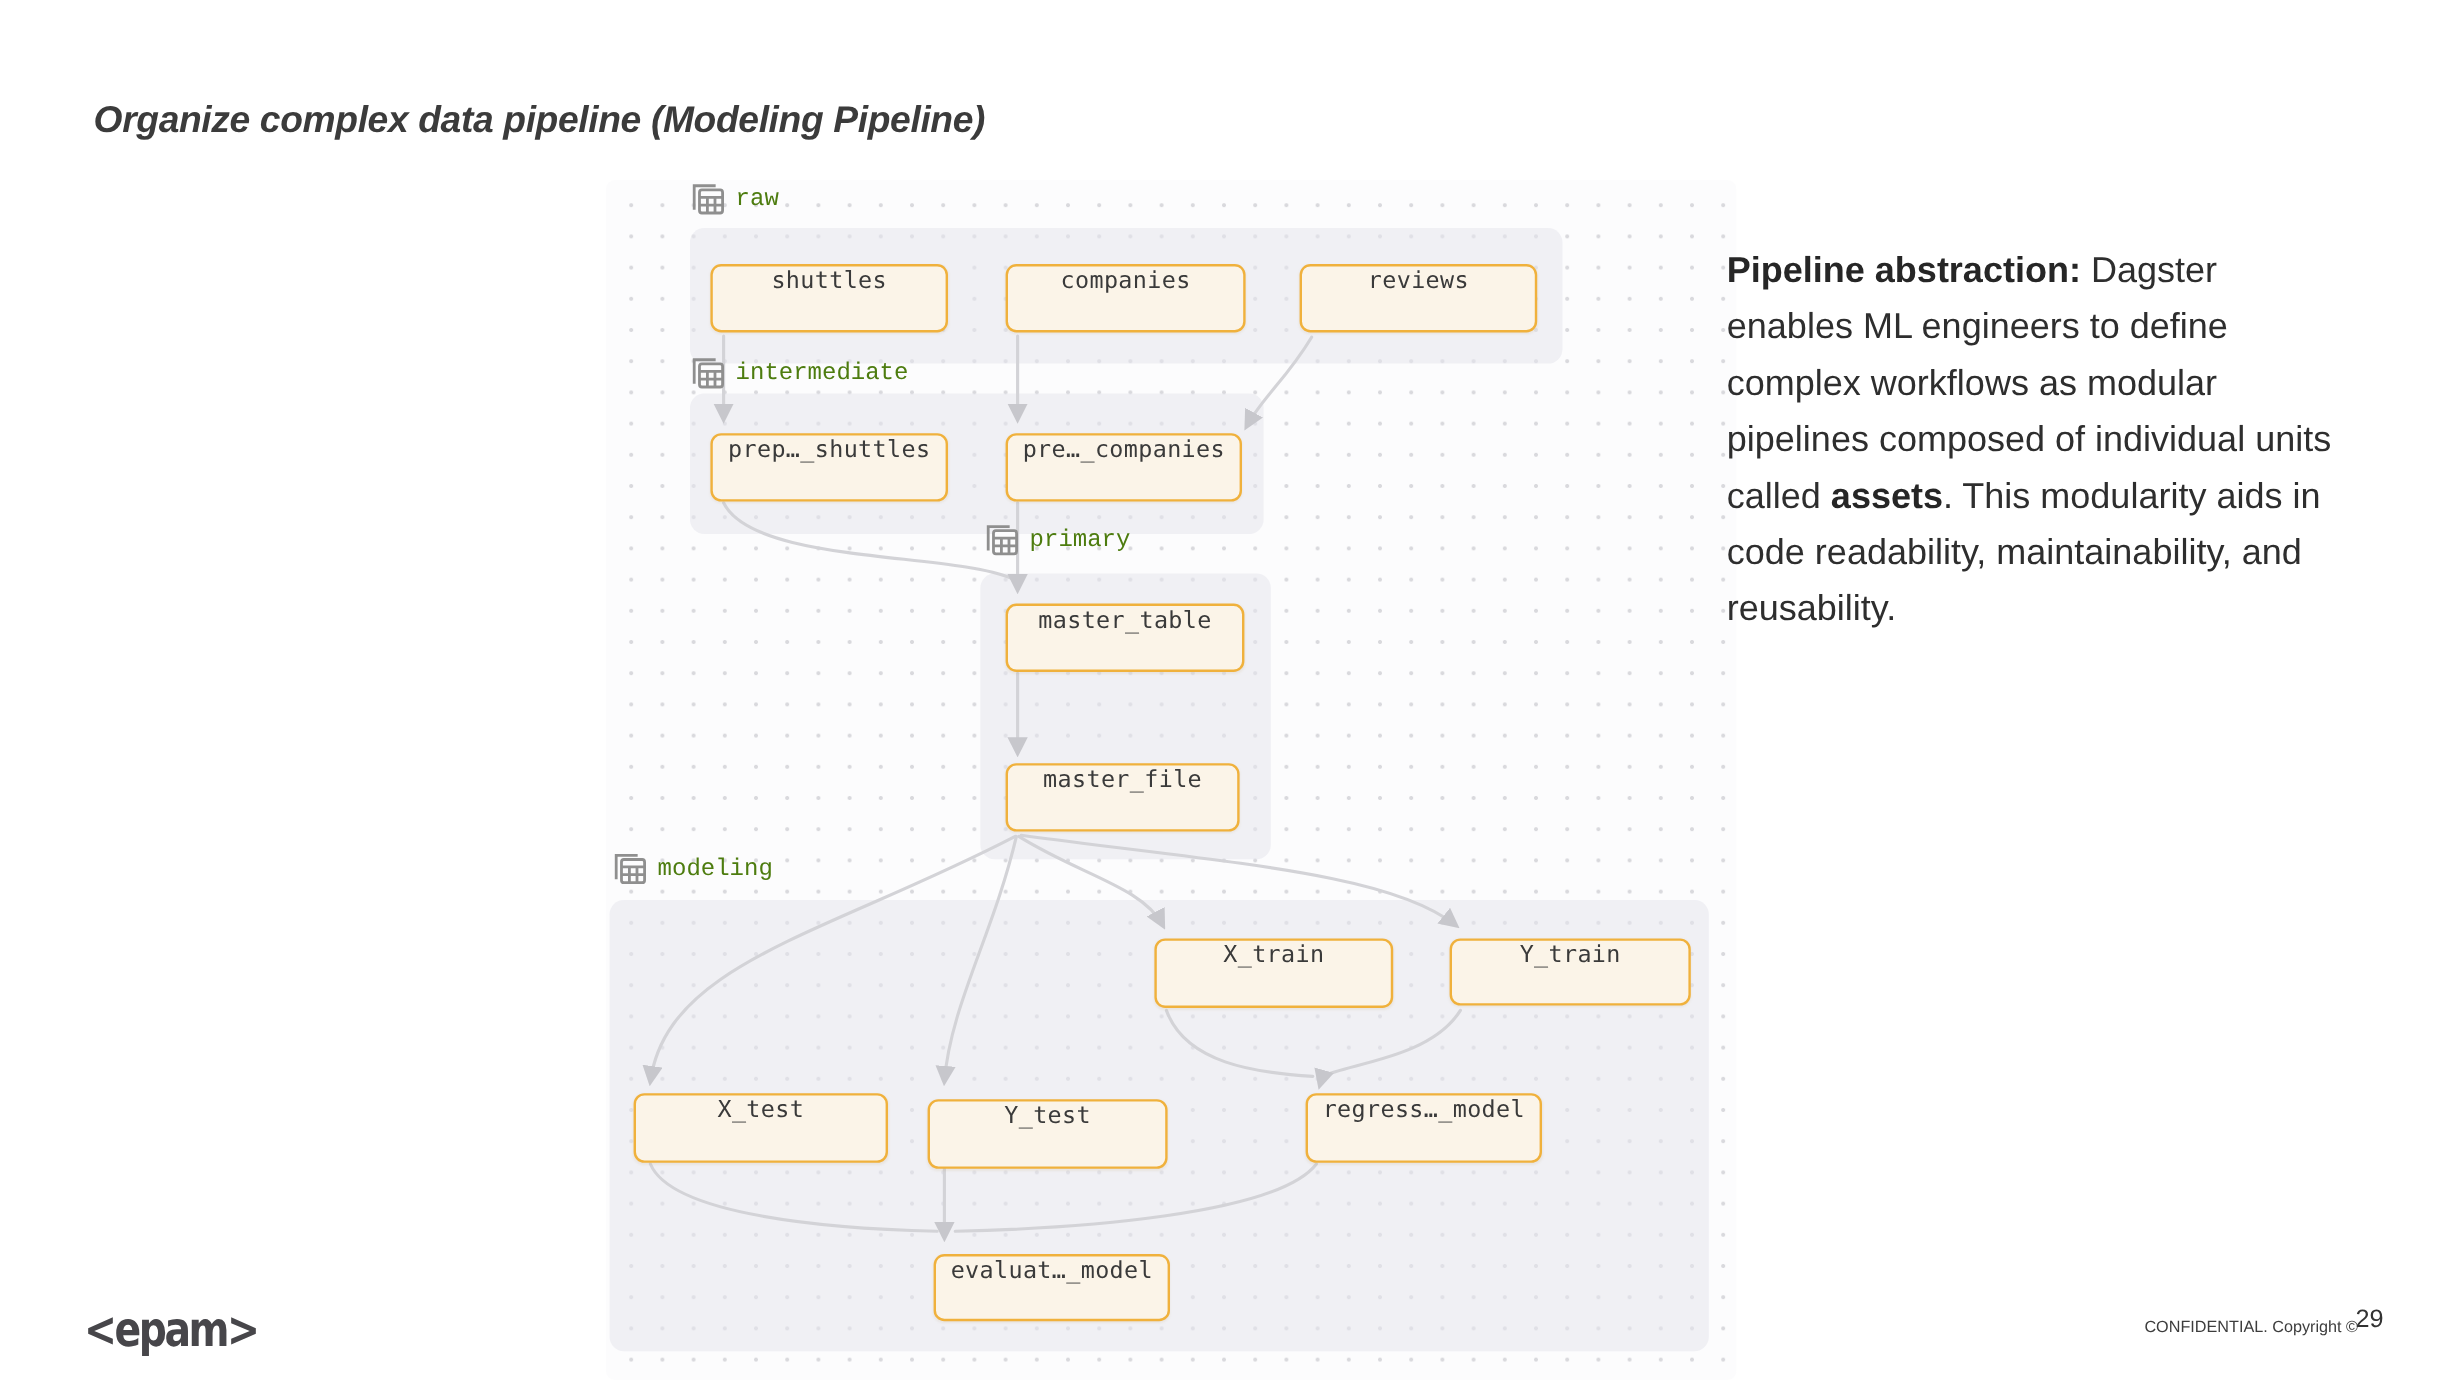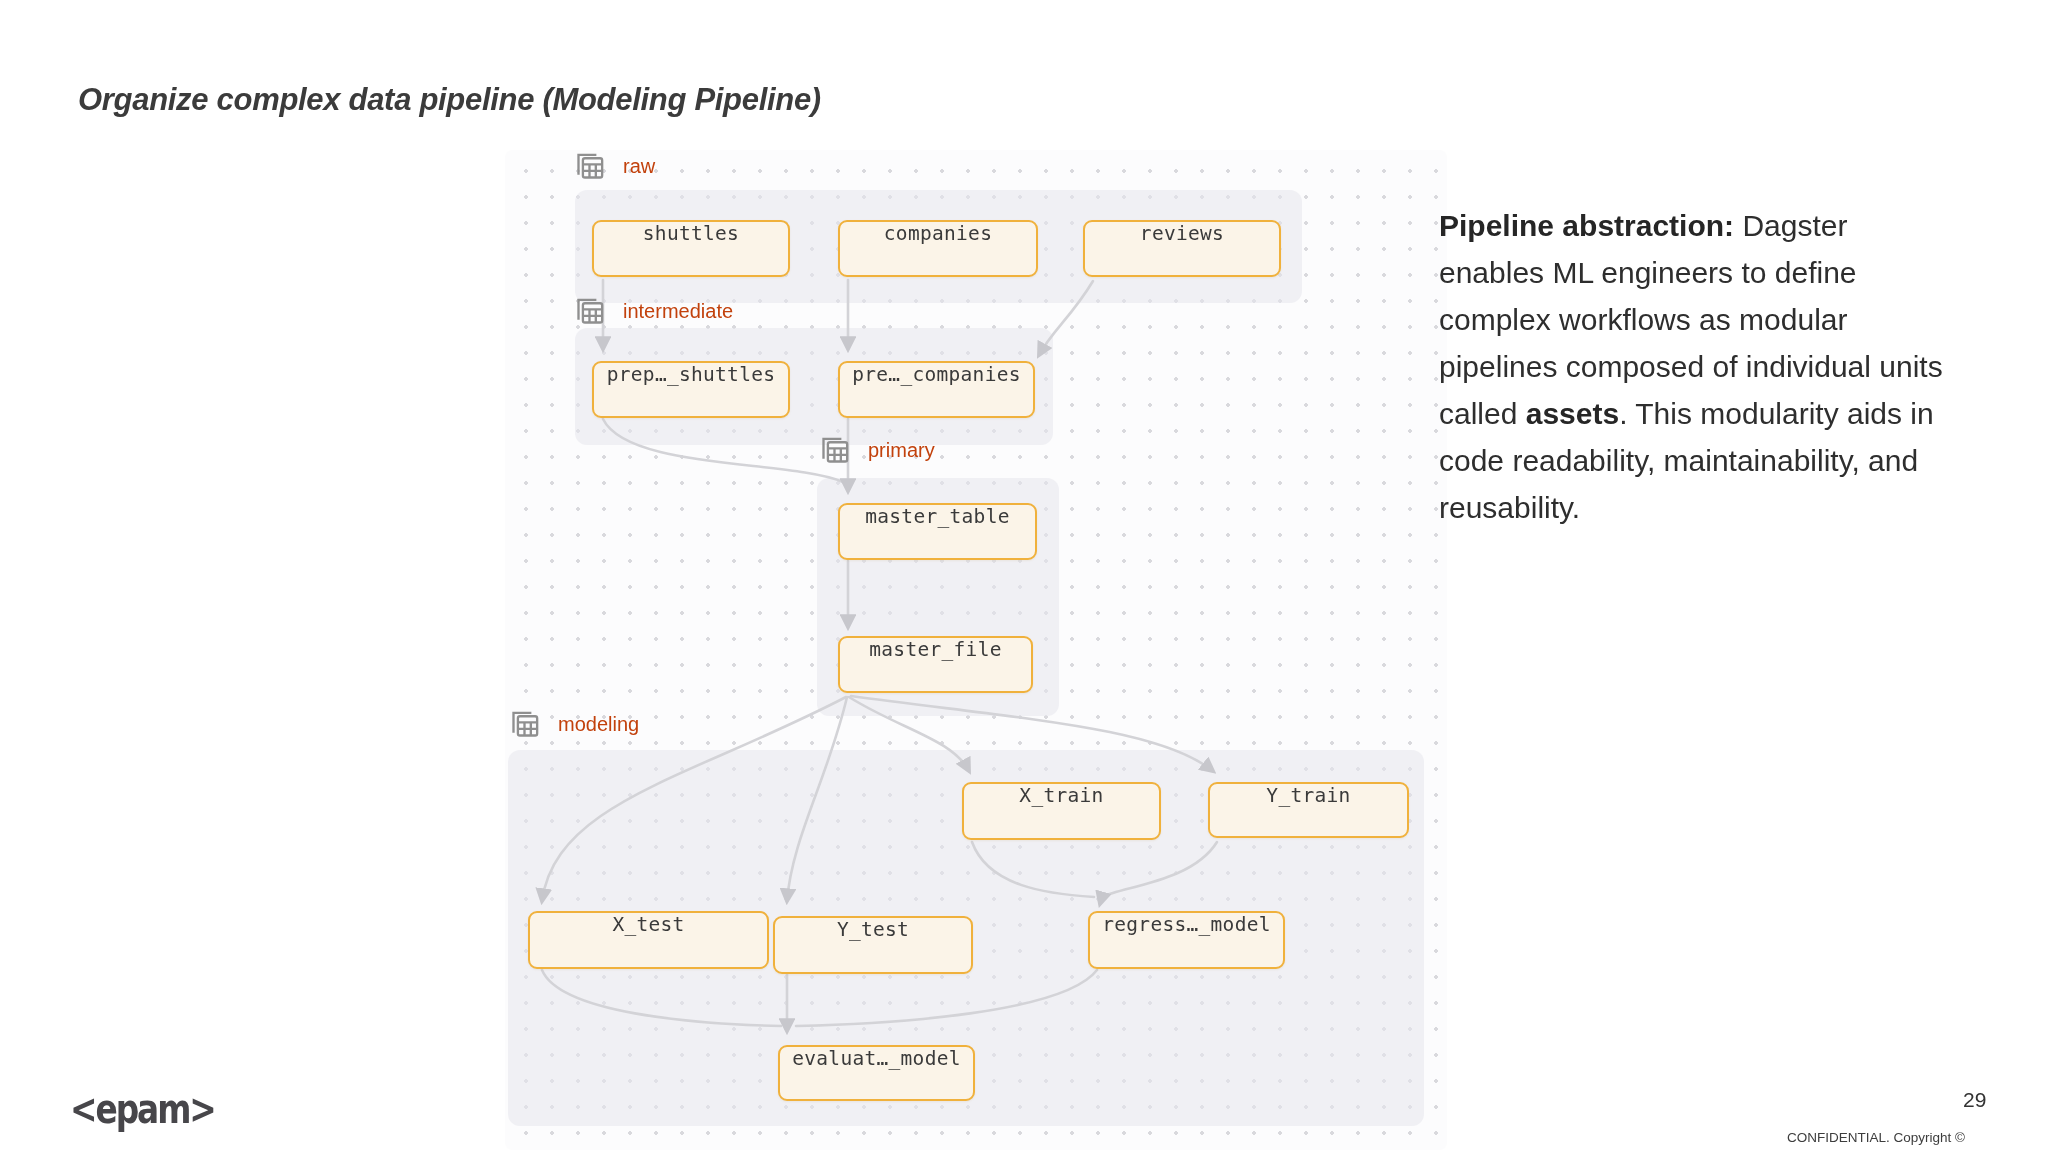--- a/index.html
+++ b/index.html
@@ -17,22 +17,22 @@
     position:absolute;left:505px;top:150px;width:942px;height:1000px;
     background-color:#fcfcfd;
     background-image:radial-gradient(circle,#d9d9dd 1.6px,transparent 1.8px);
     background-size:26px 26px;background-position:8px 8px;
     border-radius:8px;
   }
   .group-box{
     position:absolute;background:rgba(230,230,236,0.55);border-radius:12px;
   }
   .group-label{
-    position:absolute;display:flex;align-items:center;gap:17px;
-    font-family:Liberation Sans, sans-serif;font-size:20px;color:#c2410c;
+    position:absolute;display:flex;align-items:center;gap:7px;
+    font-family:Liberation Mono, monospace;font-size:20px;color:#4d7c0f;
   }
   .group-label svg{display:block;}
   .node{
     position:absolute;display:flex;justify-content:center;
     background:#fbf4e8;border:2.5px solid #f0b13c;border-radius:9px;
     box-sizing:border-box;box-shadow:0 1px 2px rgba(180,150,80,0.12);
   }
   .node span{
     font-family:"DejaVu Sans Mono", monospace;font-size:19.5px;color:#3a3a3a;
     letter-spacing:0.3px;white-space:nowrap;
@@ -45,21 +45,21 @@
   }
   .description b{font-weight:700;color:#262626;}
   
   .epam-logo{
     position:absolute;left:70px;top:1086px;
     font-family:"DejaVu Sans", sans-serif;font-weight:700;font-size:40px;
     color:#47464a;letter-spacing:-2.5px;
     transform:scaleX(0.82);transform-origin:left center;white-space:nowrap;
   }
   .confidential{
-    position:absolute;left:1787px;top:1098px;font-size:13.5px;color:#3d3d3d;margin-top:32px;
+    position:absolute;left:1787px;top:1098px;font-size:13.5px;color:#3d3d3d;
   }
   .page-number{
     position:absolute;left:1963px;top:1088px;font-size:21px;color:#333333;
   }
 </style>
 </head>
 <body>
 
 <div class="slide-title">Organize complex data pipeline (Modeling Pipeline)</div>
 
@@ -148,21 +148,21 @@
   </div>
 <div class="node" style="left:838px;top:636px;width:195px;height:57px">
     <span>master_file</span>
   </div>
 <div class="node" style="left:962px;top:782px;width:199px;height:58px">
     <span>X_train</span>
   </div>
 <div class="node" style="left:1208px;top:782px;width:201px;height:56px">
     <span>Y_train</span>
   </div>
-<div class="node" style="left:528px;top:911px;width:241px;height:58px">
+<div class="node" style="left:528px;top:911px;width:212px;height:58px">
     <span>X_test</span>
   </div>
 <div class="node" style="left:773px;top:916px;width:200px;height:58px">
     <span>Y_test</span>
   </div>
 <div class="node" style="left:1088px;top:911px;width:197px;height:58px">
     <span>regress…_model</span>
   </div>
 <div class="node" style="left:778px;top:1045px;width:197px;height:56px">
     <span>evaluat…_model</span>

